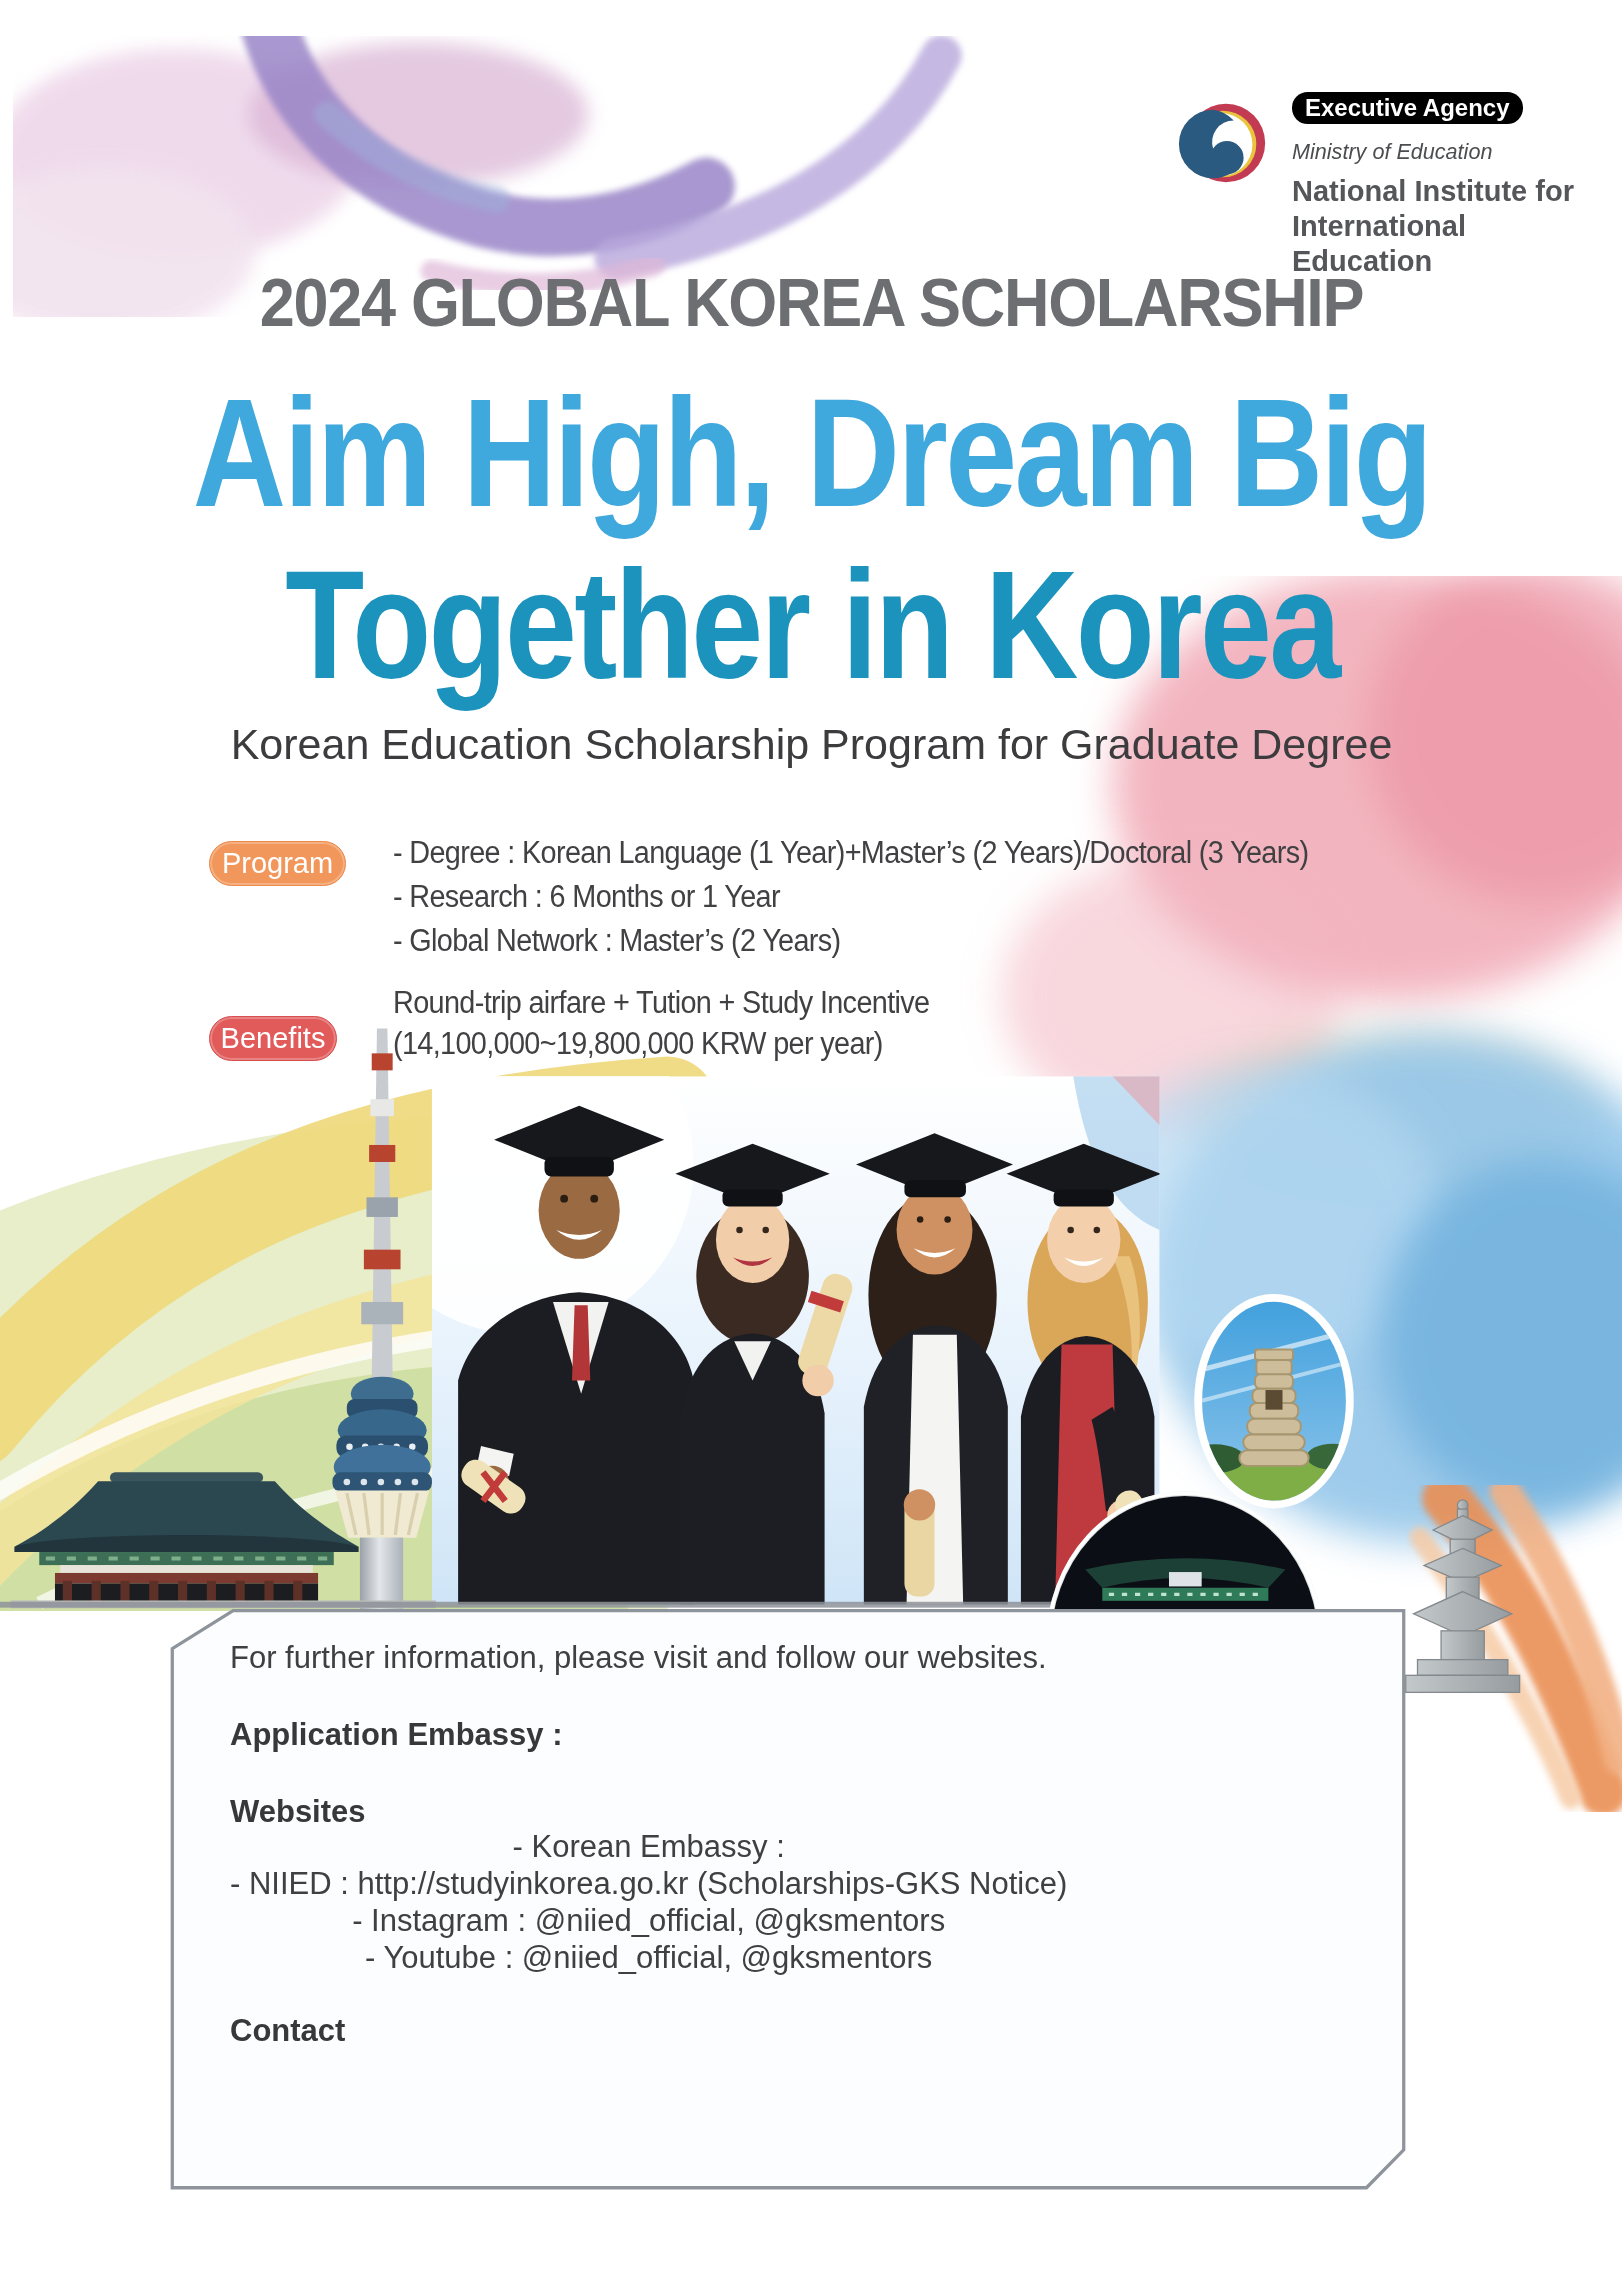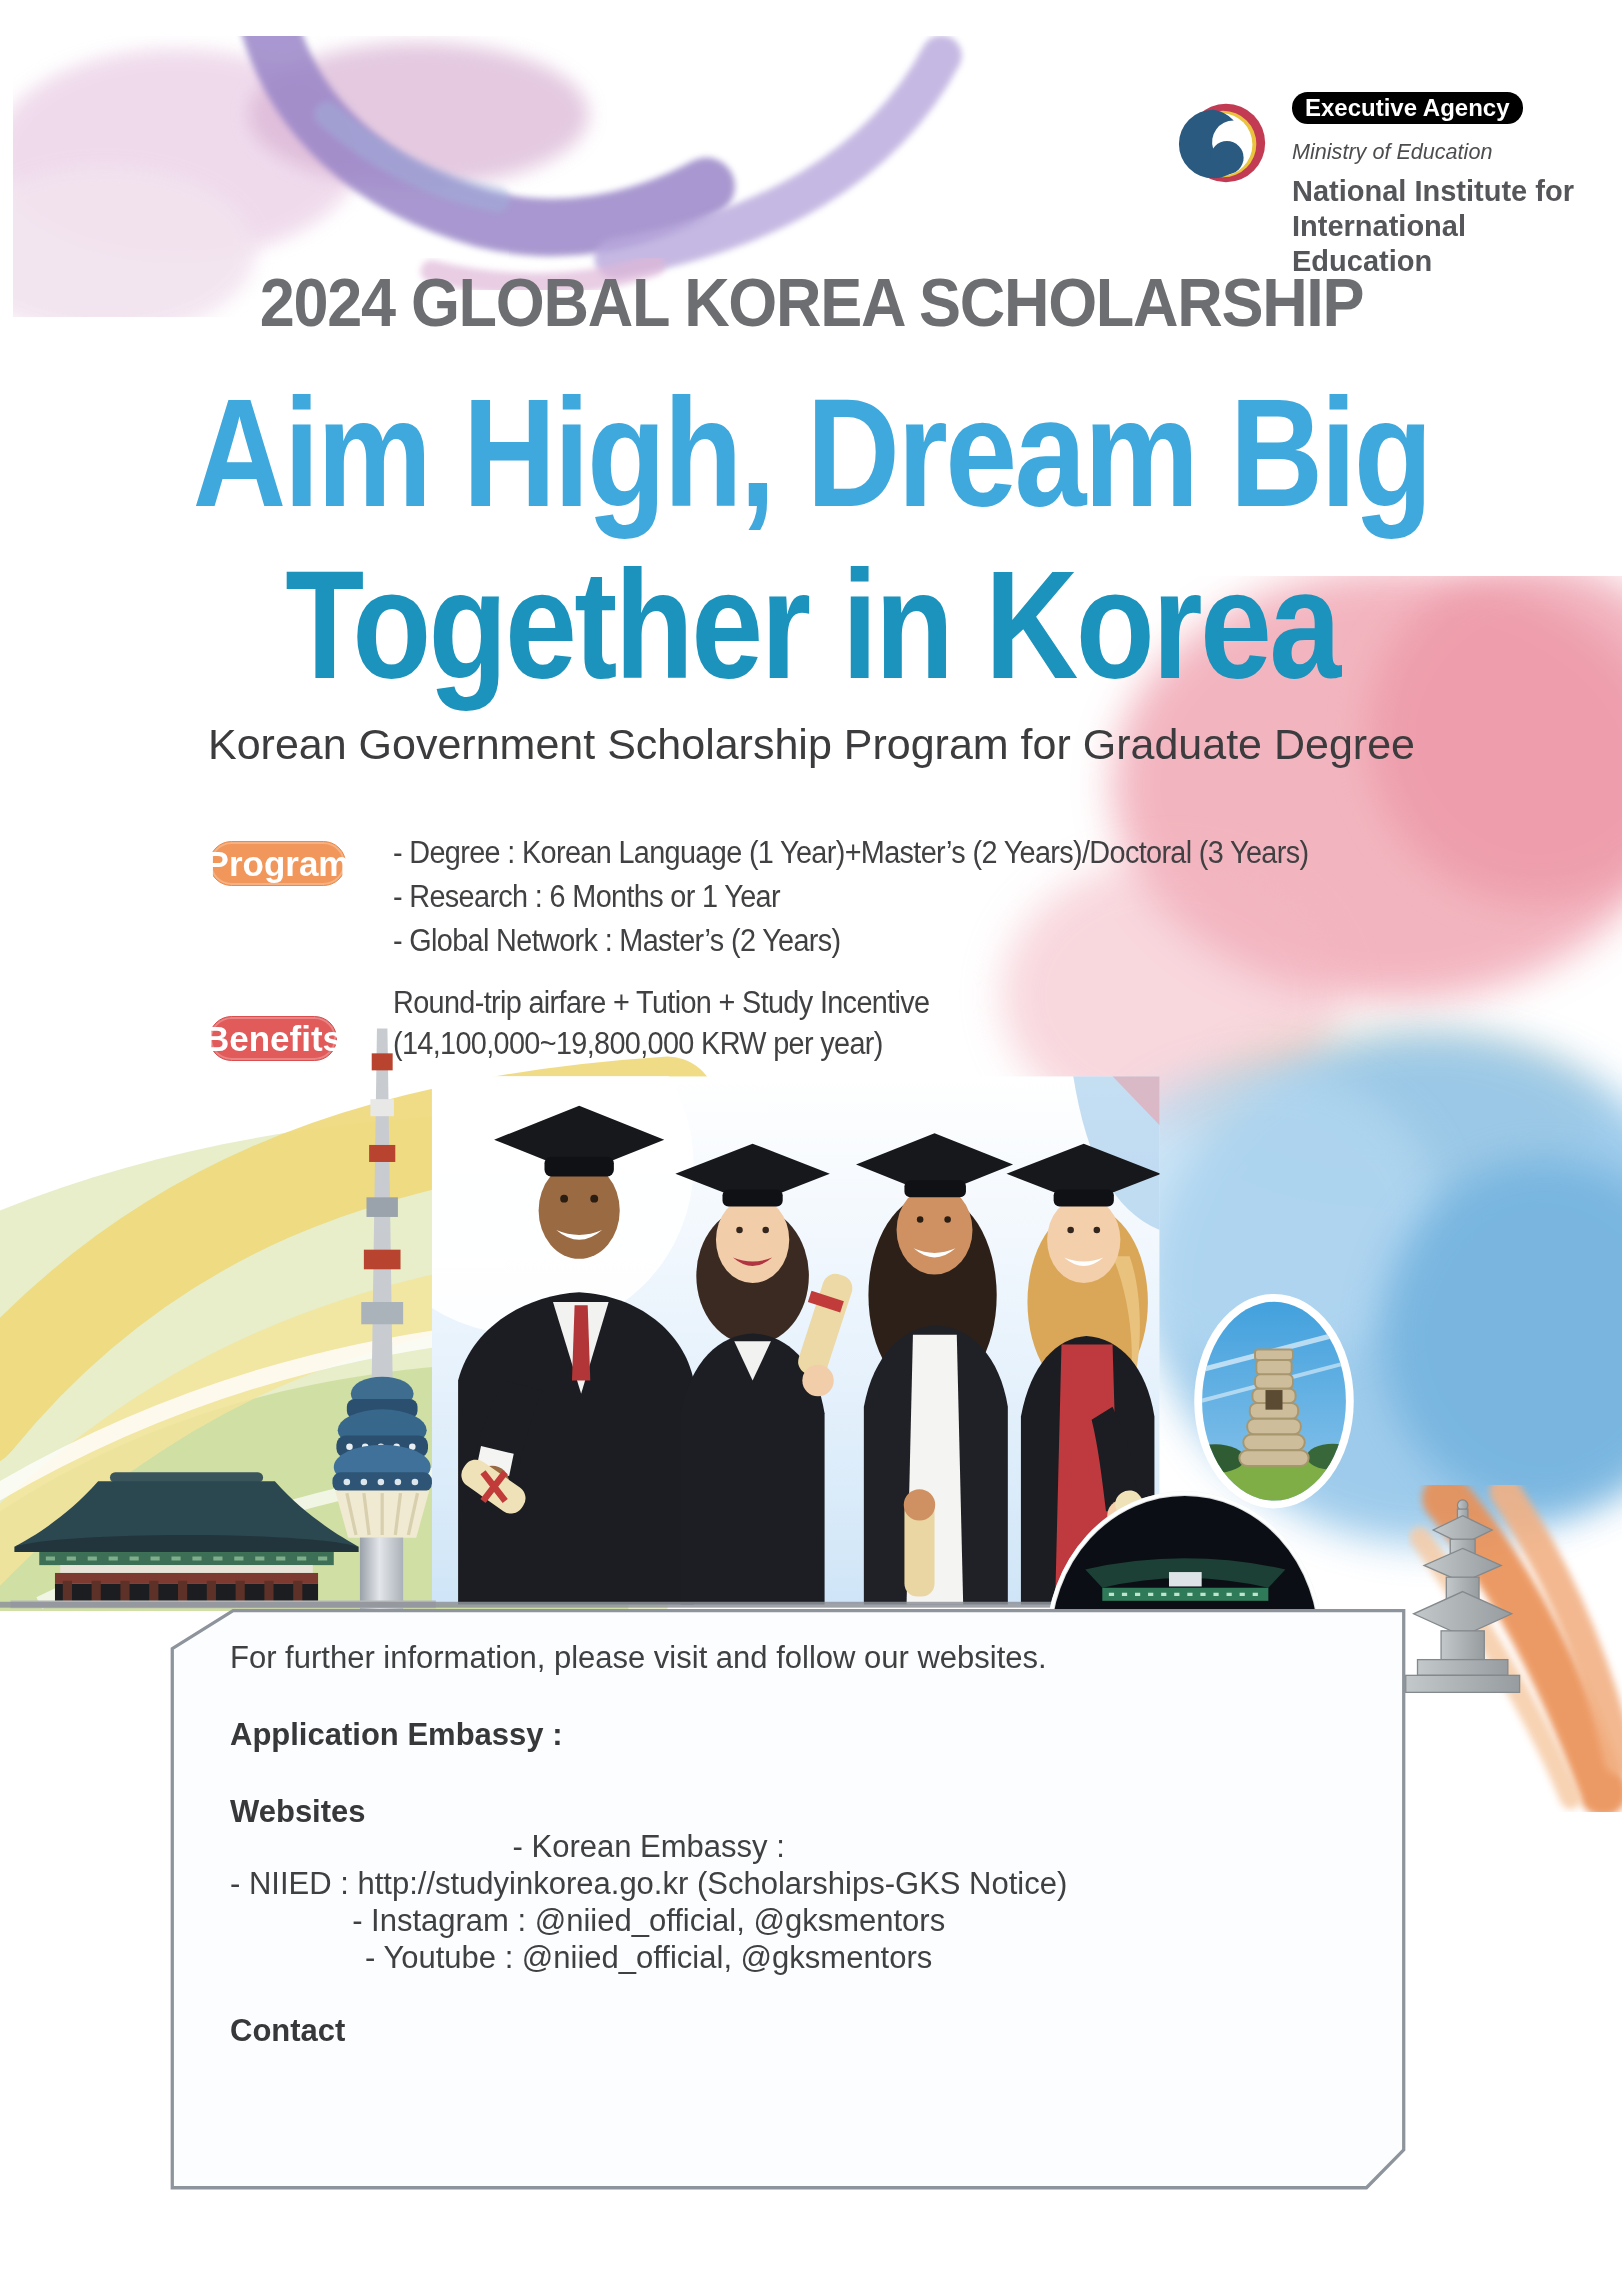--- a/index.html
+++ b/index.html
@@ -22,21 +22,21 @@
     left:0;top:266px;width:1623px;text-align:center;font-size:63px;font-weight:bold;
     color:#6d6e71;letter-spacing:-1.3px;transform:scaleY(1.08);
   }
   .title-line{left:0;width:1623px;text-align:center;font-weight:bold;font-size:154px;line-height:154px;white-space:nowrap;}
   .title-line>span{display:inline-block;transform:scaleX(0.84);transform-origin:center;letter-spacing:-0.02em;}
   .title1{top:376px;color:#3fa8dc;}
   .title2{top:548px;color:#1b93bc;}
   .subtitle{left:0;top:720px;width:1623px;text-align:center;font-size:43px;color:#3c3c3e;}
   
   .pill{
-    color:#fff;font-weight:bold;font-size:35px;text-align:center;
+    color:#fff;font-weight:normal;font-size:29px;text-align:center;
     border-radius:23.6px;display:flex;align-items:center;justify-content:center;
     box-shadow:inset 0 0 0 2px rgba(255,255,255,.25);
   }
   .pill-program{left:209px;top:841px;width:135px;height:43px;background:#f2975b;border:1.3px solid #eb8a49;}
   .pill-benefits{left:209px;top:1016px;width:126px;height:43px;background:#e25b5b;border:1.3px solid #d94f4f;}
   .row-text{font-size:31px;line-height:44px;letter-spacing:-0.7px;transform:scaleX(0.93);transform-origin:left top;white-space:nowrap;color:#414043;}
   .program-text{left:393px;top:831px;}
   .benefits-text{left:393px;top:982px;line-height:41px;}
   
   .boxsvg{left:169px;top:1608px;}
@@ -101,21 +101,21 @@
     <div class="ministry">Ministry of Education</div>
     <div class="institute">
       <div>National Institute for</div>
       <div>International Education</div>
     </div>
   </div>
 
   <div class="abs kicker">2024 GLOBAL KOREA SCHOLARSHIP</div>
   <div class="abs title-line title1"><span>Aim High, Dream Big</span></div>
   <div class="abs title-line title2"><span>Together in Korea</span></div>
-  <div class="abs subtitle">Korean Government Scholarship Program for Graduate Degree</div>
+  <div class="abs subtitle">Korean Education Scholarship Program for Graduate Degree</div>
 
   <div class="abs pill pill-program">Program</div>
   <div class="abs row-text program-text">
     <div>- Degree : Korean Language (1 Year)+Master’s (2 Years)/Doctoral (3 Years)</div>
     <div>- Research : 6 Months or 1 Year</div>
     <div>- Global Network : Master’s (2 Years)</div>
   </div>
 
   <div class="abs pill pill-benefits">Benefits</div>
   <div class="abs row-text benefits-text">

